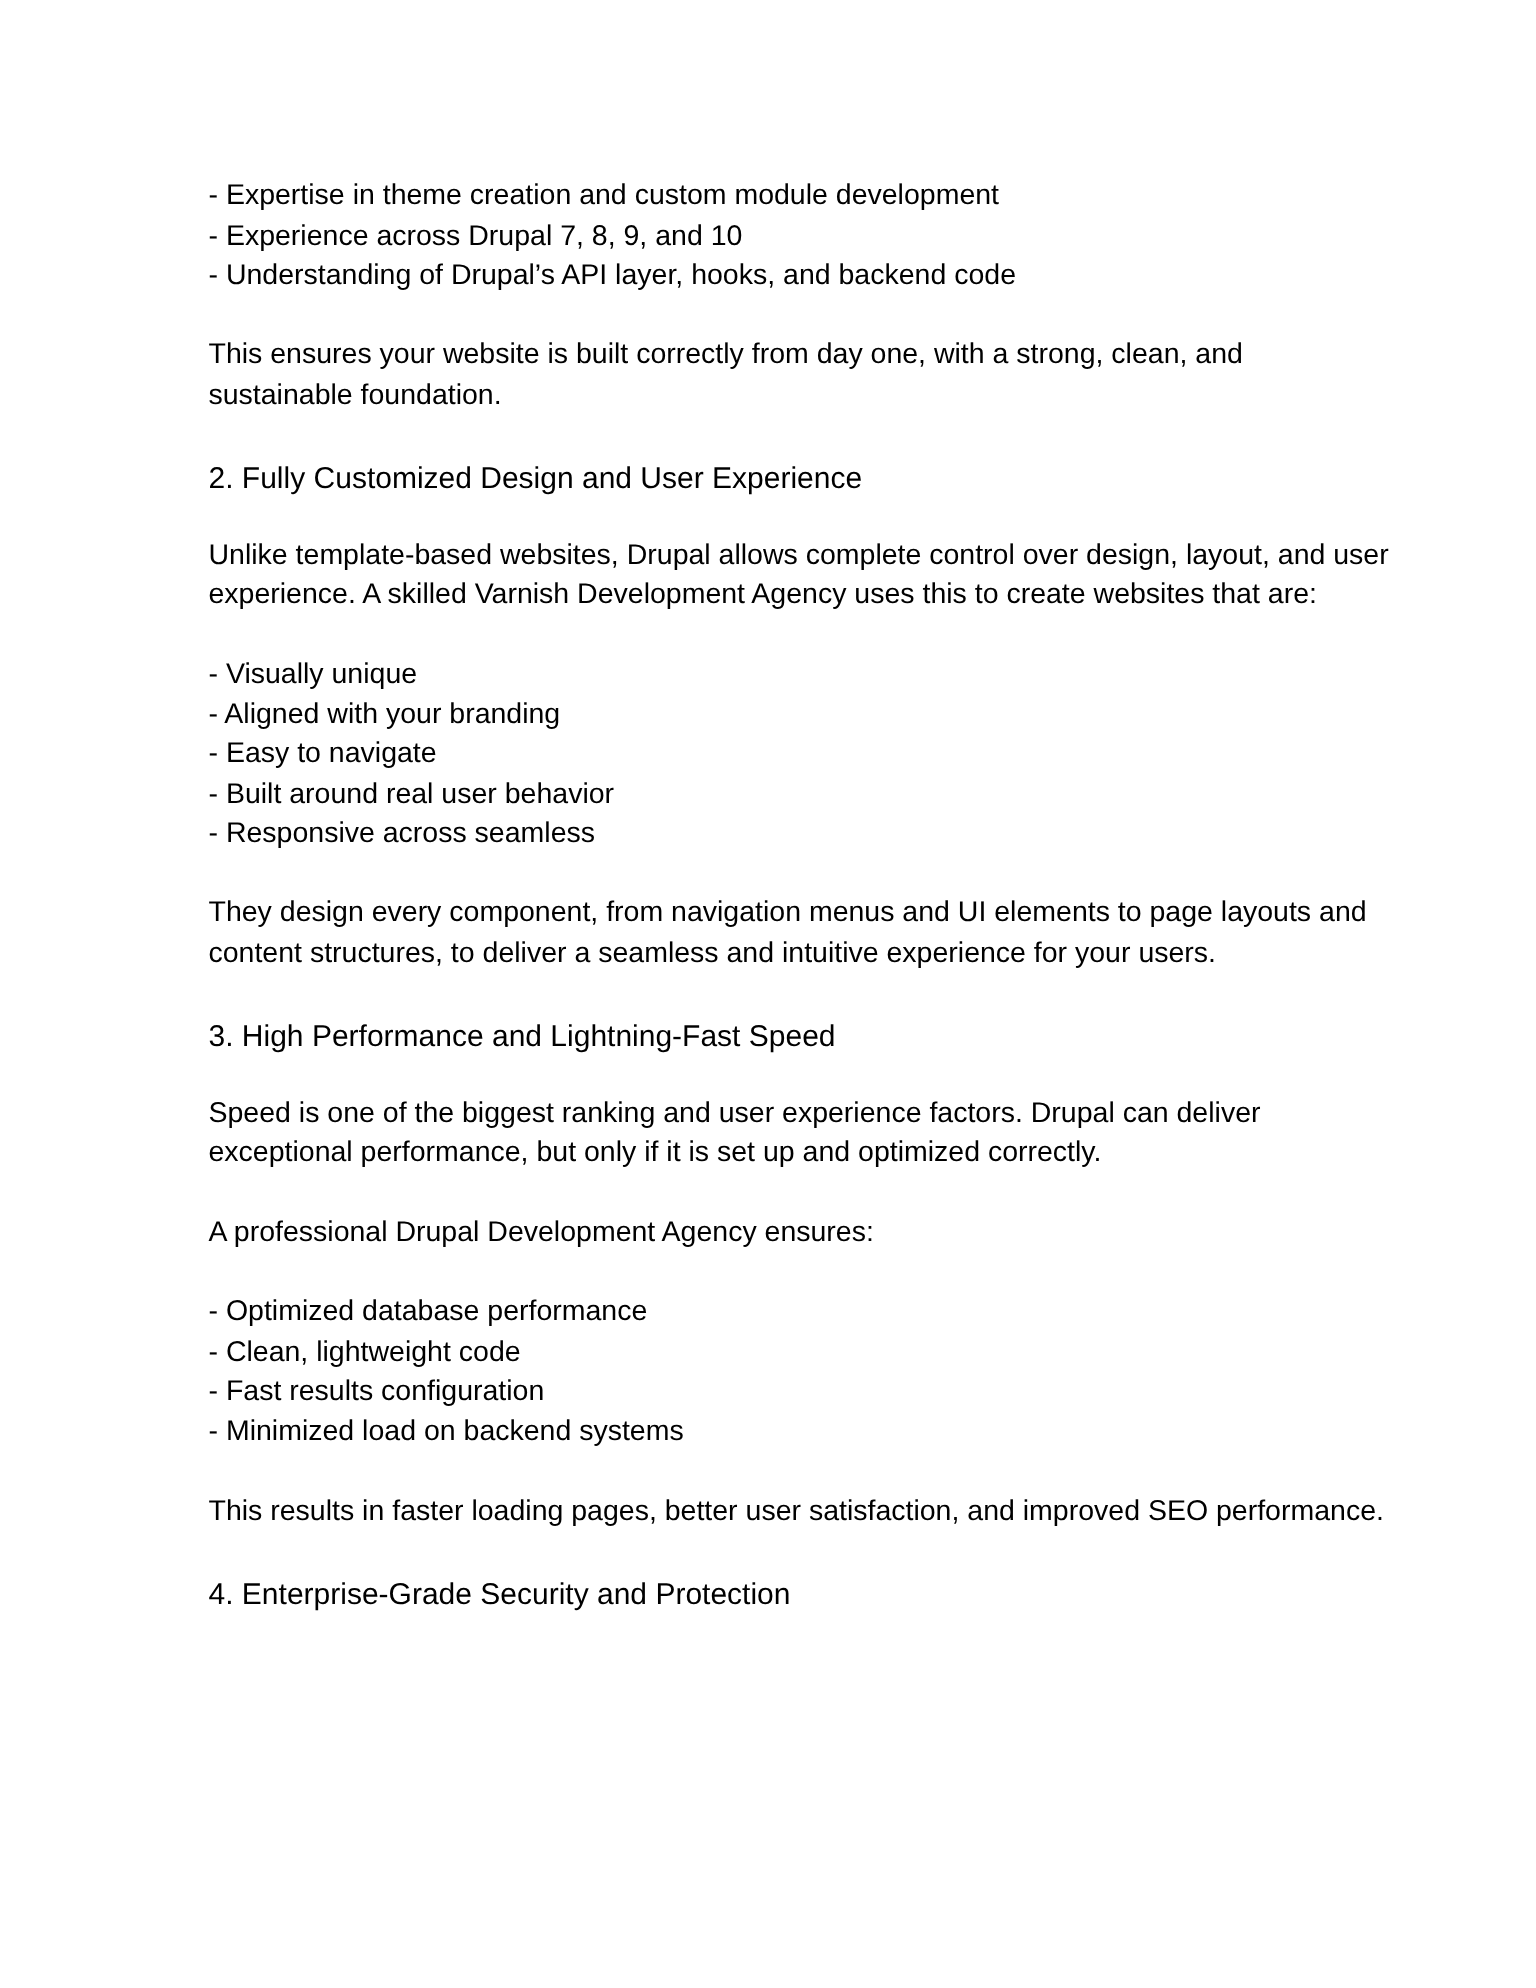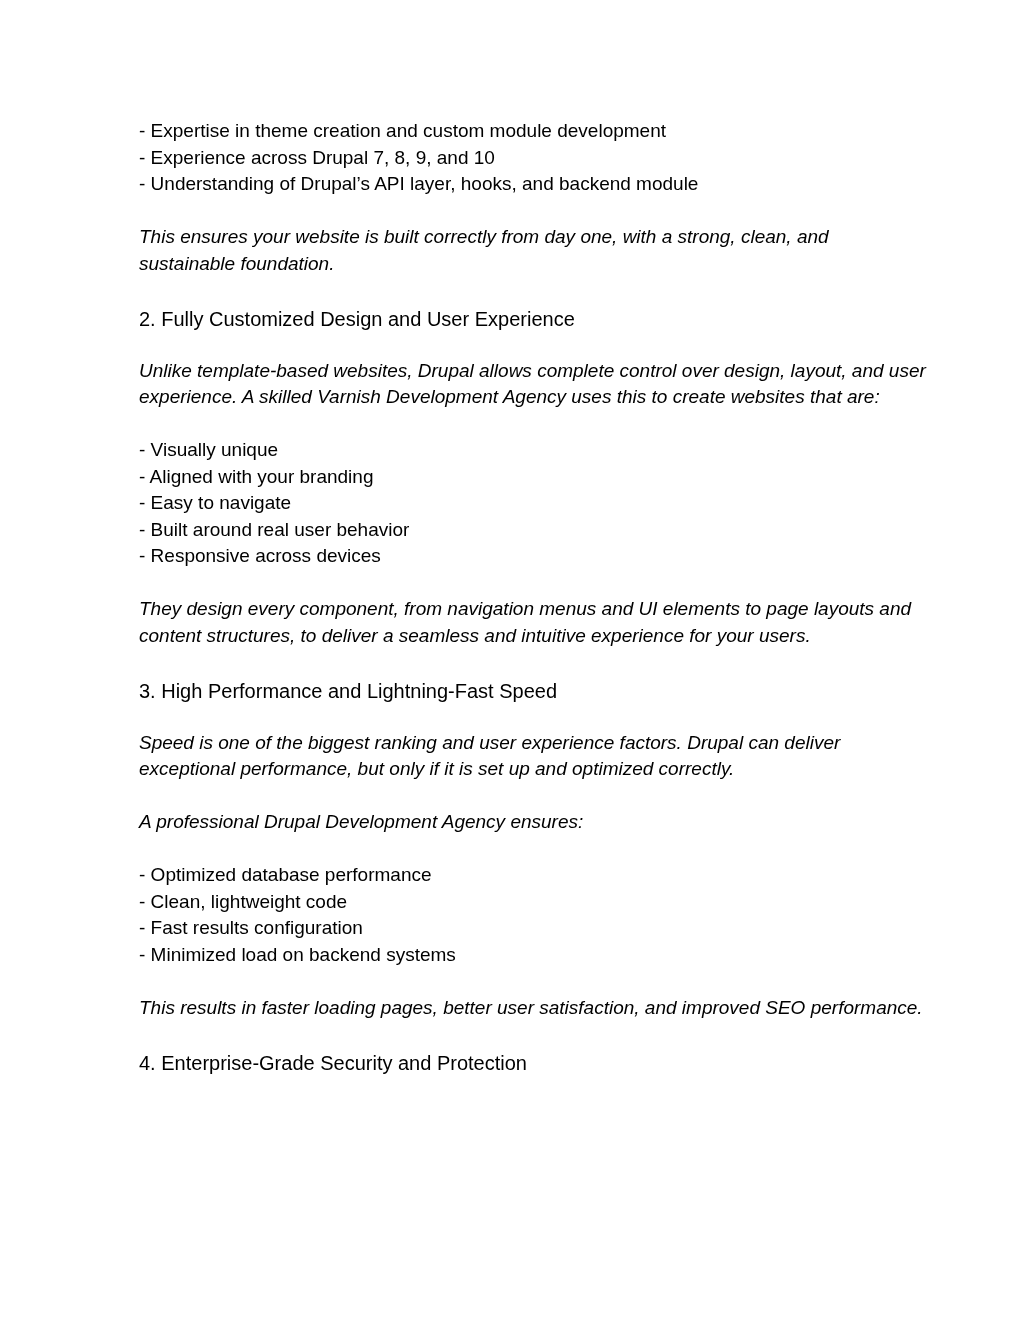--- a/index.html
+++ b/index.html
@@ -1,42 +1,42 @@
 <!DOCTYPE html>
 <html><head>
   <meta charset="utf-8">
   <style>
     html, body { margin: 0; padding: 0; background: #ffffff; }
     body { width: 1024px; height: 1325px; position: relative; overflow: hidden;
       font-family: "Liberation Sans", sans-serif; color: #000000; }
     .page { position: absolute; left: 139px; top: 118px; width: 790px; }
     .line { font-size: 19px; line-height: 26.5px; white-space: nowrap; margin: 0; }
-    .para { font-size: 19px; line-height: 26.5px; margin: 0 0 26.5px 0; font-style: italic; }
+    .para { font-size: 19px; line-height: 26.5px; margin: 0 0 26.5px 0; }
     .list { margin: 0 0 26.5px 0; padding: 0; list-style: none; }
     .h2 { font-size: 20px; font-weight: normal; line-height: 30px; margin: 14px 0 24px 0; }
   </style>
 </head>
 <body>
 
 <div class="page">
   <ul class="list">
     <li class="line">- Expertise in theme creation and custom module development</li>
     <li class="line">- Experience across Drupal 7, 8, 9, and 10</li>
-    <li class="line">- Understanding of Drupal’s API layer, hooks, and backend module</li>
+    <li class="line">- Understanding of Drupal’s API layer, hooks, and backend code</li>
   </ul>
   <p class="para">This ensures your website is built correctly from day one, with a strong, clean, and sustainable foundation.</p>
 
   <h2 class="h2">2. Fully Customized Design and User Experience</h2>
   <p class="para">Unlike template-based websites, Drupal allows complete control over design, layout, and user experience. A skilled Varnish Development Agency uses this to create websites that are:</p>
   <ul class="list">
     <li class="line">- Visually unique</li>
     <li class="line">- Aligned with your branding</li>
     <li class="line">- Easy to navigate</li>
     <li class="line">- Built around real user behavior</li>
-    <li class="line">- Responsive across devices</li>
+    <li class="line">- Responsive across seamless</li>
   </ul>
   <p class="para">They design every component, from navigation menus and UI elements to page layouts and content structures, to deliver a seamless and intuitive experience for your users.</p>
 
   <h2 class="h2">3. High Performance and Lightning-Fast Speed</h2>
   <p class="para">Speed is one of the biggest ranking and user experience factors. Drupal can deliver exceptional performance, but only if it is set up and optimized correctly.</p>
   <p class="para">A professional Drupal Development Agency ensures:</p>
   <ul class="list">
     <li class="line">- Optimized database performance</li>
     <li class="line">- Clean, lightweight code</li>
     <li class="line">- Fast results configuration</li>

